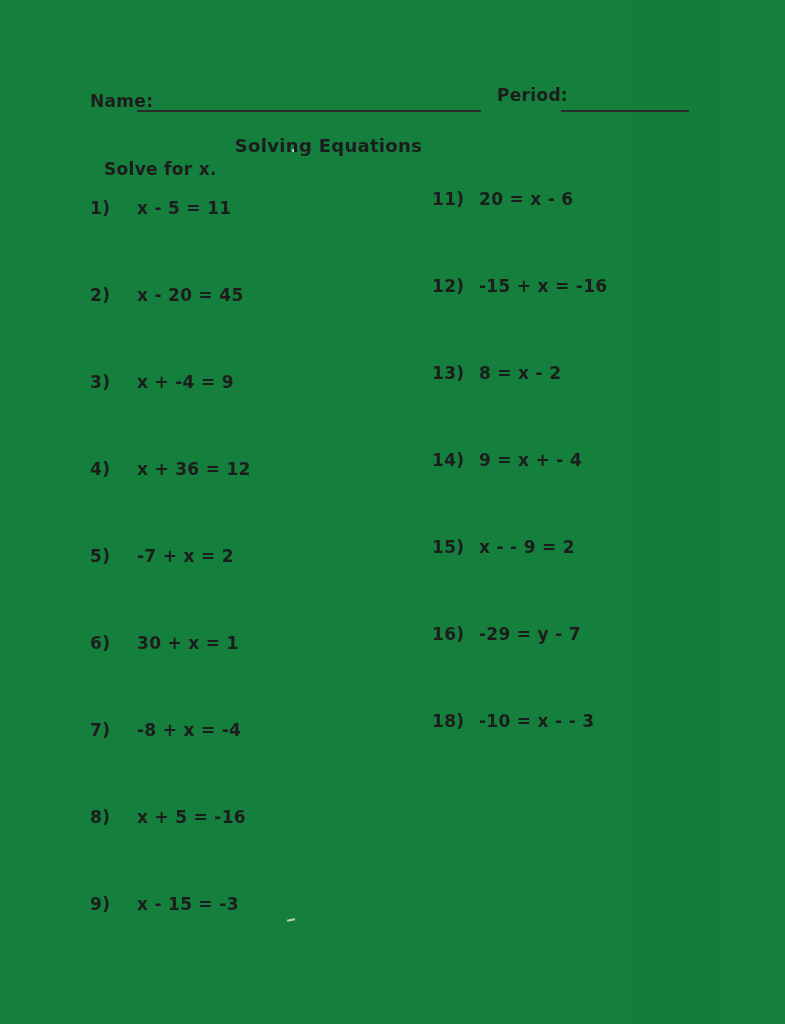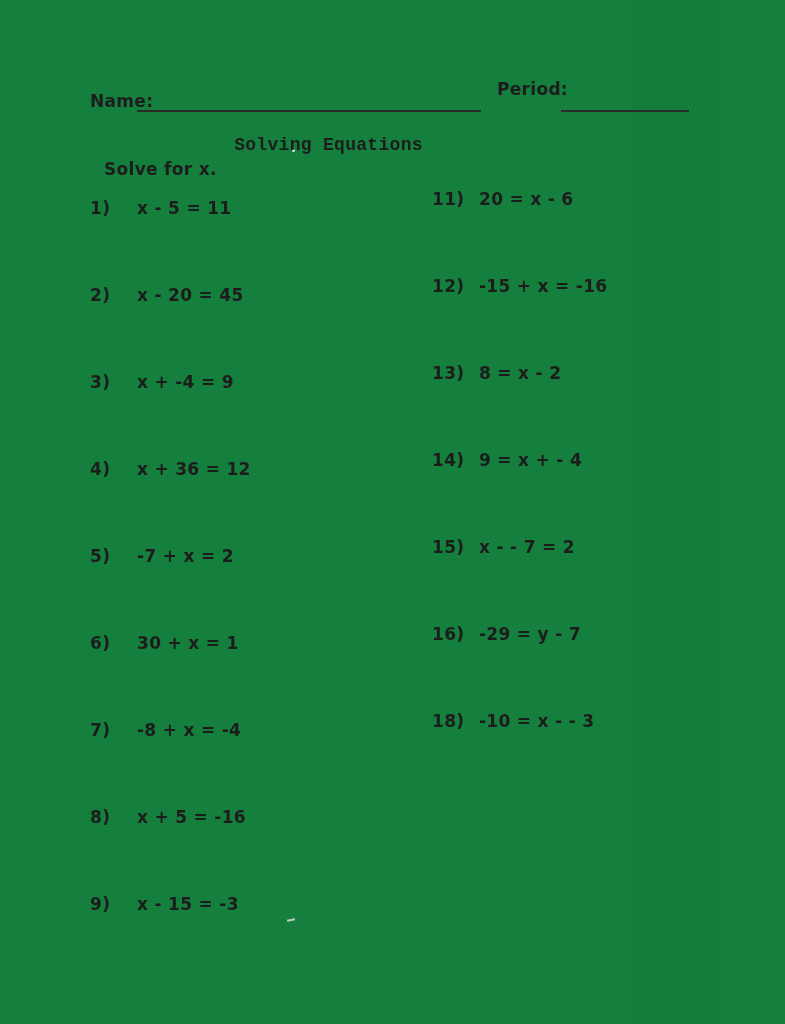--- a/index.html
+++ b/index.html
@@ -56,37 +56,36 @@
     font-size: 17px;
   }
   .name-line {
     position: absolute;
     left: 137px; top: 92px;
     width: 344px; height: 18px;
     border-bottom: 2px solid #2b2b2b;
   }
   .period-label {
     position: absolute;
-    left: 497px; top: 79px;
+    left: 497px; top: 85px;
     font-size: 17px;
   }
   .period-line {
     position: absolute;
     left: 561px; top: 92px;
     width: 128px; height: 18px;
     border-bottom: 2px solid #2b2b2b;
   }
 
   .title {
     position: absolute;
     left: 0; top: 135px;
     width: 657px;
     text-align: center;
     font-size: 18px;
-    font-family: Liberation Mono, monospace;
   }
   .instruction {
     position: absolute;
     left: 104px; top: 159px;
     font-size: 17px;
   }
 
   .col {
     position: absolute;
     width: 340px;
@@ -181,21 +180,21 @@
       <div class="row">
         <span class="num">13)</span>
         <span class="eq">8 = x - 2</span>
       </div>
       <div class="row">
         <span class="num">14)</span>
         <span class="eq">9 = x + - 4</span>
       </div>
       <div class="row">
         <span class="num">15)</span>
-        <span class="eq">x - - 7 = 2</span>
+        <span class="eq">x - - 9 = 2</span>
       </div>
       <div class="row">
         <span class="num">16)</span>
         <span class="eq">-29 = y - 7</span>
       </div>
       <div class="row">
         <span class="num">18)</span>
         <span class="eq">-10 = x - - 3</span>
       </div>
     </div>

